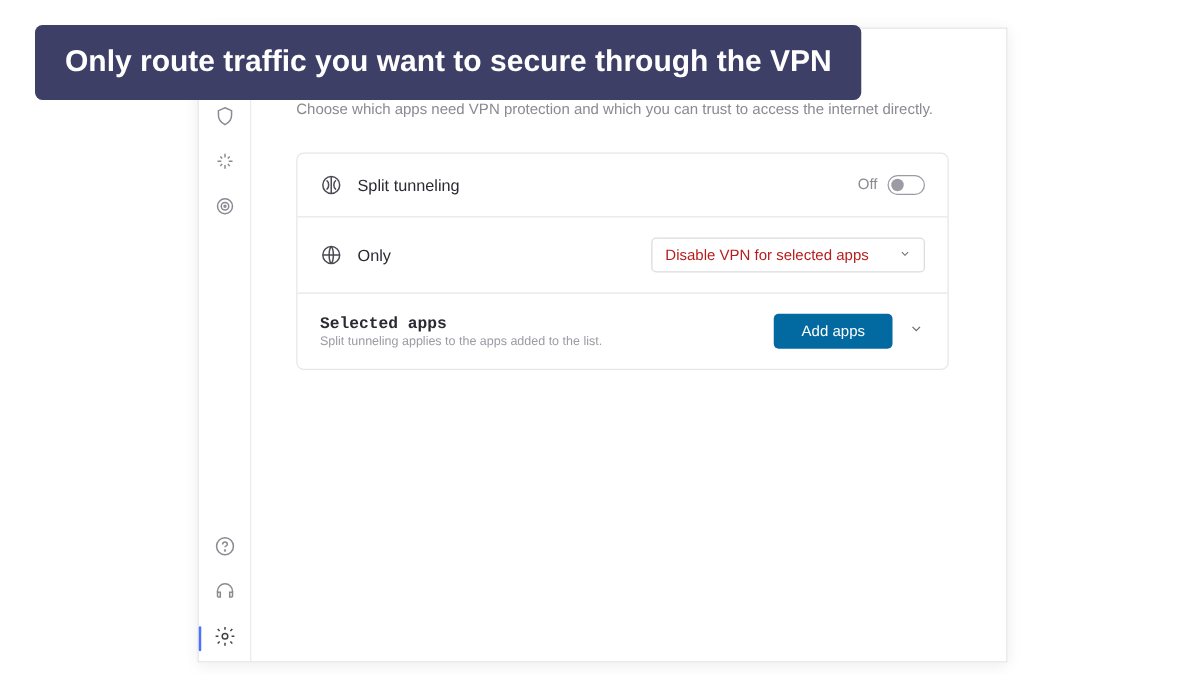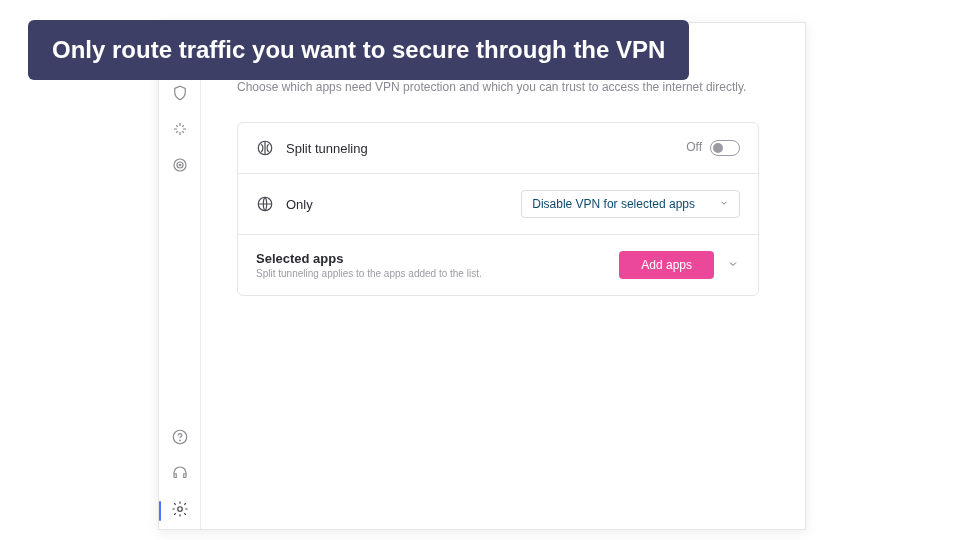--- a/index.html
+++ b/index.html
@@ -119,33 +119,33 @@
       left: 2px; top: 1.5px;
       width: 10px; height: 10px;
       border-radius: 50%;
       background: #9b9ba4;
     }
     .dropdown {
       border: 1px solid #dcdce0;
       border-radius: 4px;
       padding: 6px 10px;
       font-size: 12px;
-      color: #0c4a6e;
+      color: #b91c1c;
       display: flex;
       align-items: flex-start;
       gap: 24px;
       cursor: pointer;
       background: #fff;
     }
     .dropdown svg { width: 10px; height: 10px; stroke: #6a6a70; fill: none; stroke-width: 2; }
     .row-stack { display: flex; flex-direction: column; flex: 1; }
-    .row-title { font-size: 13px; color: #2a2a33; font-weight: 600; }
+    .row-title { font-size: 13px; color: #2a2a33; font-weight: 600; font-family: Liberation Mono, monospace; }
     .row-sub { font-size: 10px; color: #9b9ba4; margin-top: 2px; }
     .btn-primary {
-      background: #ec4899;
+      background: #0369a1;
       color: #fff;
       font-size: 12px;
       border: none;
       border-radius: 4px;
       padding: 7px 22px;
       cursor: pointer;
     }
     .chev { width: 14px; height: 14px; display:flex; align-items:center; justify-content:center; cursor:pointer; }
     .chev svg { width: 12px; height: 12px; stroke: #6a6a70; fill: none; stroke-width: 2; }
   </style>

